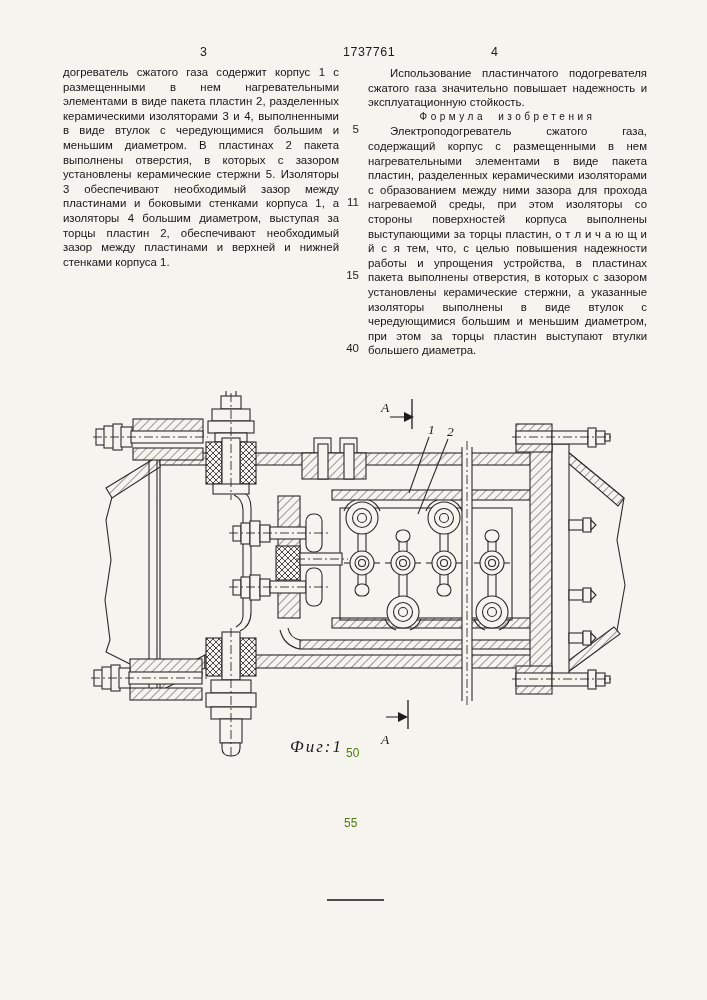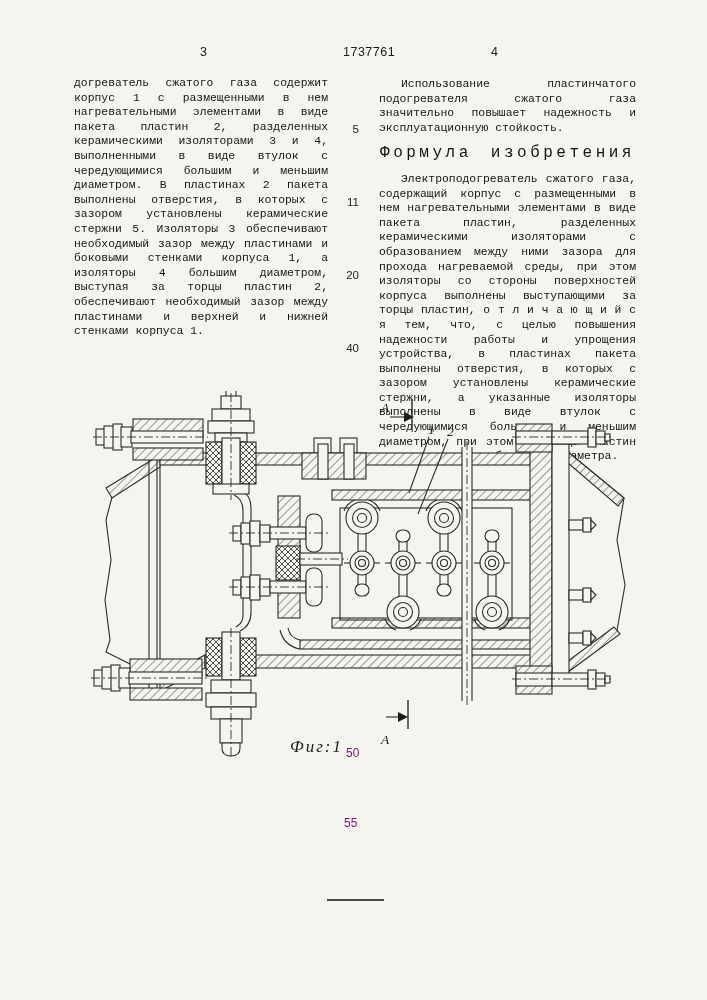--- a/index.html
+++ b/index.html
@@ -12,29 +12,29 @@
   .hdr{position:absolute;top:45px;font-size:12.5px;letter-spacing:.5px;}
   .hdr.pl{left:200px;}
   .hdr.pn{left:321px;margin-left:22px;}
   .hdr.pr{left:491px;}
   .col{
     position:absolute;font-size:11.4px;line-height:14.6px;
     text-align:justify;color:#151515;
   }
   .col-left{left:63px;top:65px;width:276px;}
   .col-right{left:368px;top:66px;width:279px;}
-  .col p{margin:11px;padding:0;font-family:Liberation Mono, monospace;}
+  .col p{margin:0;padding:0;}
   .col p.ind{text-indent:22px;}
   .formula-head{
     margin:0;text-align:center;letter-spacing:3.5px;word-spacing:6px;
-    font-size:16px;line-height:14.6px;
+    font-size:10px;line-height:14.6px;
   }
   .lnum{position:absolute;left:339px;width:20px;text-align:right;
     font-size:11.5px;color:#222;}
-  .mnum{position:absolute;font-size:12px;color:#701a75;}
+  .mnum{position:absolute;font-size:12px;color:#4d7c0f;}
   .figwrap{position:absolute;left:90px;top:390px;width:545px;height:372px;}
   .botrule{position:absolute;left:327px;top:899px;width:57px;height:2px;background:#4a4a4a;}
   svg text{font-family:"Liberation Serif",serif;font-style:italic;fill:#1c1c1c;}
   svg .cap{font-size:17px;letter-spacing:2px;}
   svg .lab{font-size:13.5px;}
 </style>
 </head>
 <body>
 
 <div class="page">
@@ -48,21 +48,21 @@
   </div>
 
   <div class="col col-right">
     <p class="ind">Использование пластинчатого подогревателя сжатого газа значительно повышает надежность и эксплуатационную стойкость.</p>
     <p class="formula-head">Формула изобретения</p>
     <p class="ind">Электроподогреватель сжатого газа, содержащий корпус с размещенными в нем нагревательными элементами в виде пакета пластин, разделенных керамическими изоляторами с образованием между ними зазора для прохода нагреваемой среды, при этом изоляторы со стороны поверхностей корпуса выполнены выступающими за торцы пластин, о т л и ч а ю щ и й с я тем, что, с целью повышения надежности работы и упрощения устройства, в пластинах пакета выполнены отверстия, в которых с зазором установлены керамические стержни, а указанные изоляторы выполнены в виде втулок с чередующимися большим и меньшим диаметром, при этом за торцы пластин выступают втулки большего диаметра.</p>
   </div>
 
   <div class="lnum" style="top:123px;">5</div>
   <div class="lnum" style="top:196px;">11</div>
-  <div class="lnum" style="top:269px;">20</div>
+  <div class="lnum" style="top:269px;">15</div>
   <div class="lnum" style="top:342px;">40</div>
 
   <div class="mnum" style="left:346px;top:746px;">50</div>
   <div class="mnum" style="left:344px;top:816px;">55</div>
 
   <div class="figwrap">
   <svg width="545" height="372" viewBox="90 390 545 372">
     <defs>
       <pattern id="ht" patternUnits="userSpaceOnUse" width="6" height="6" patternTransform="rotate(45)">
         <rect width="6" height="6" fill="#f6f4ef"></rect>

